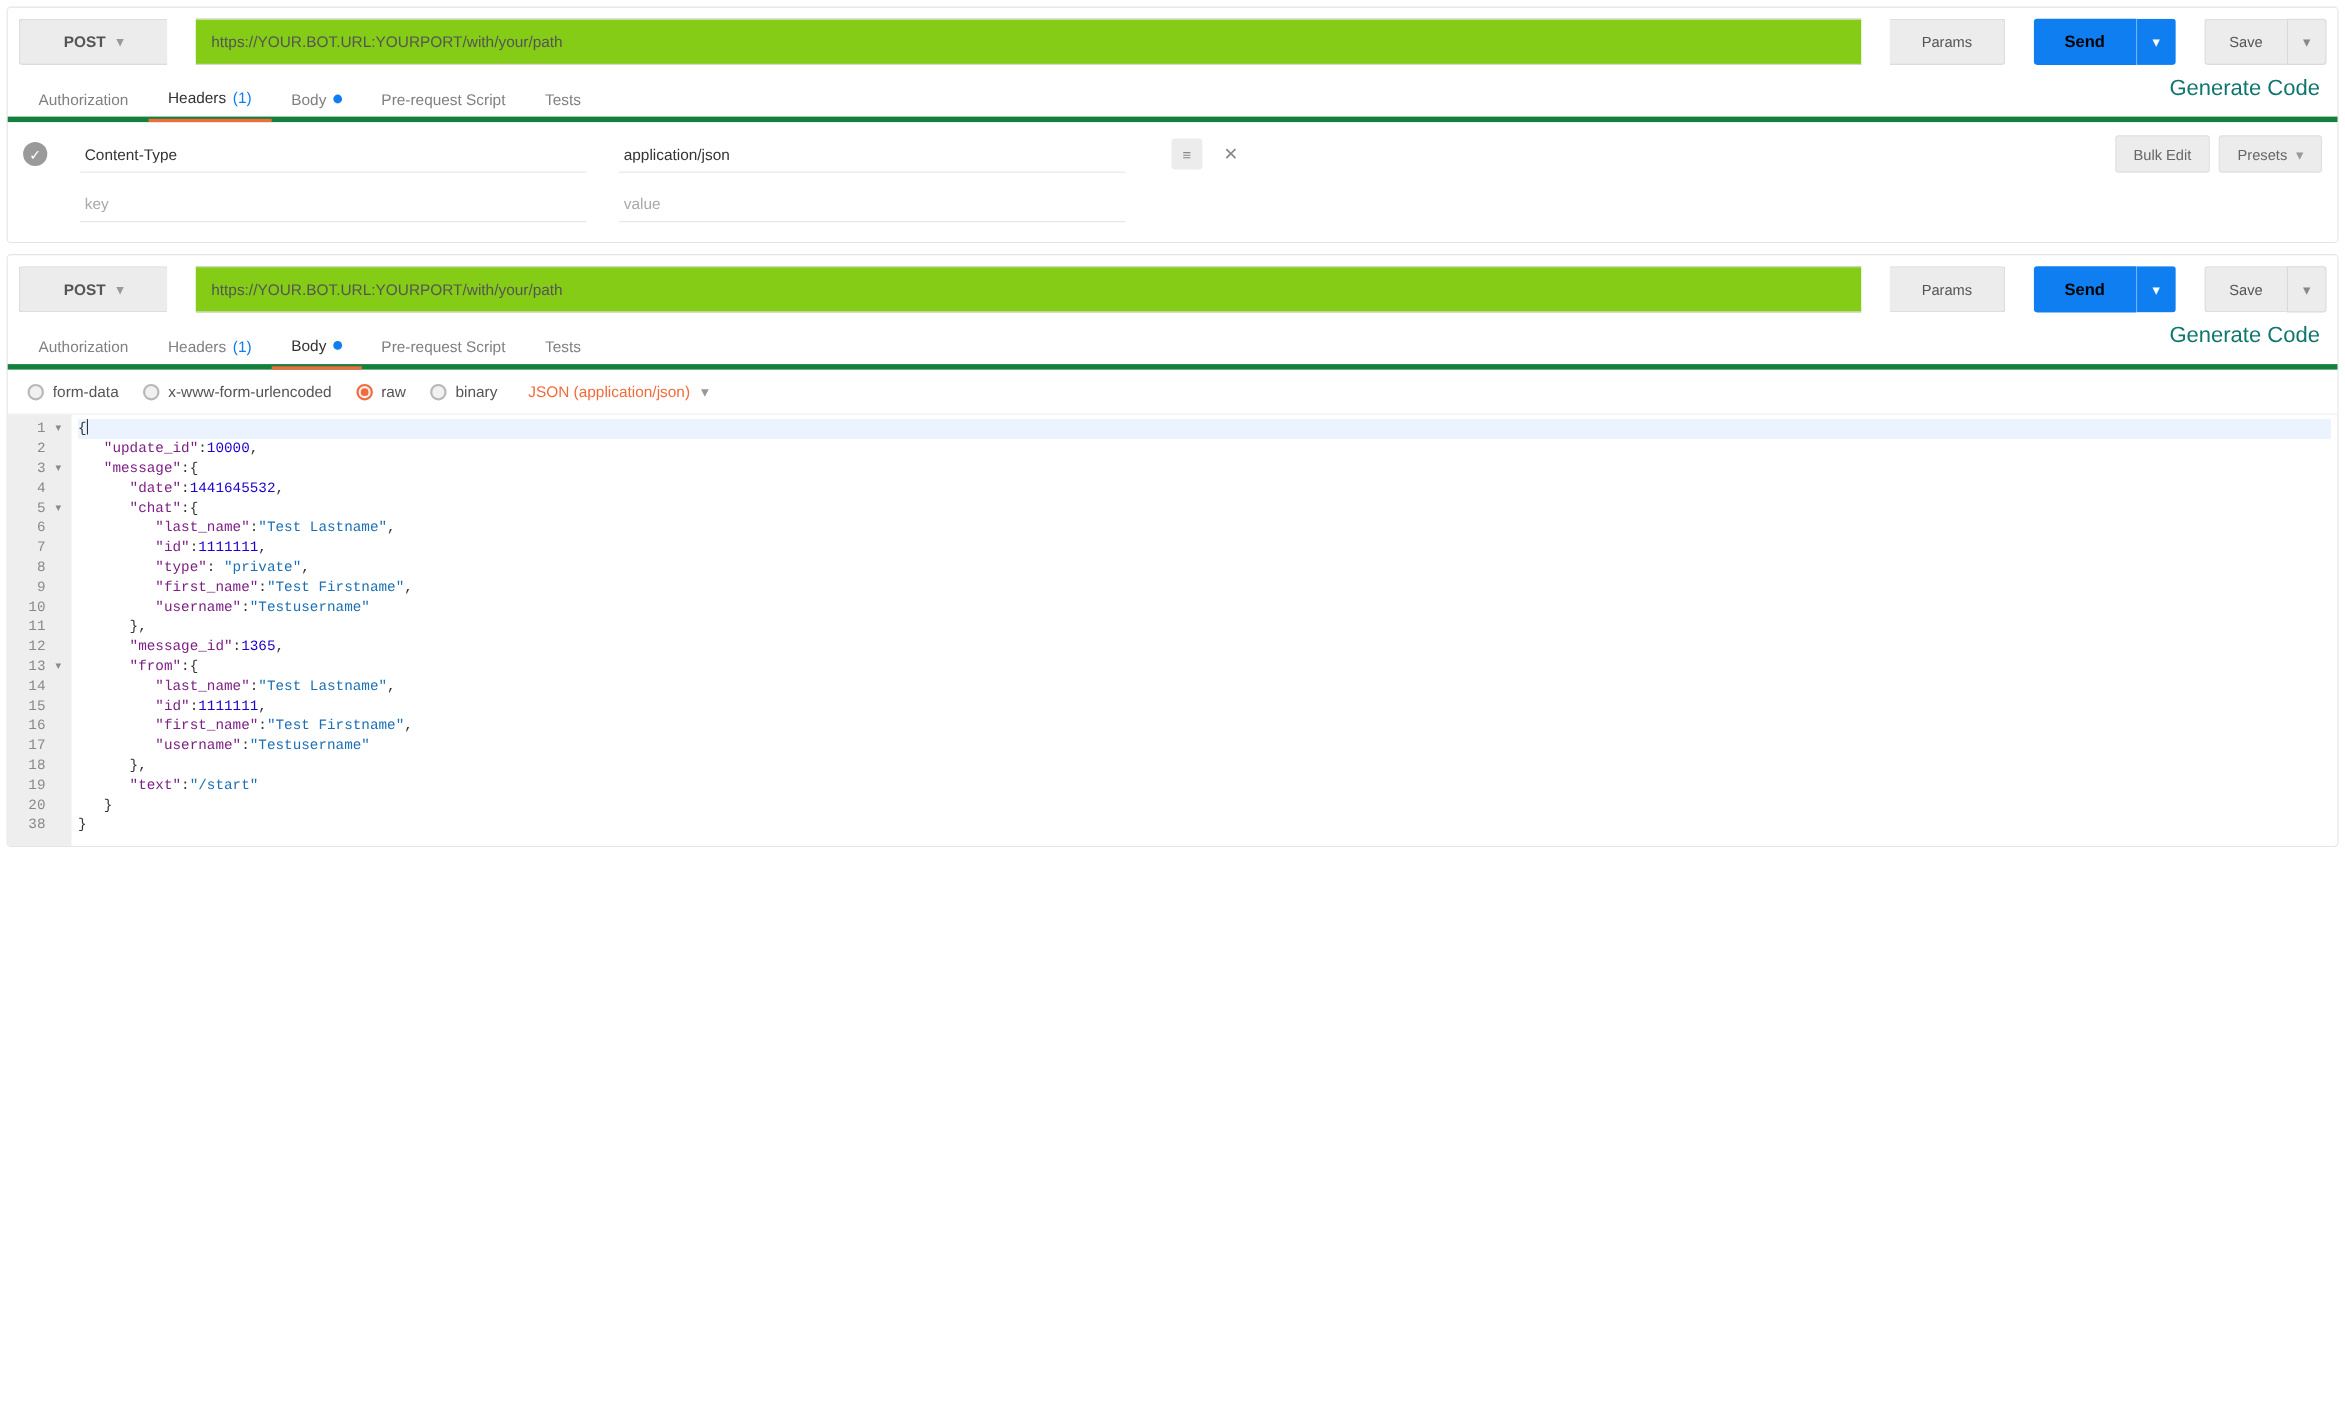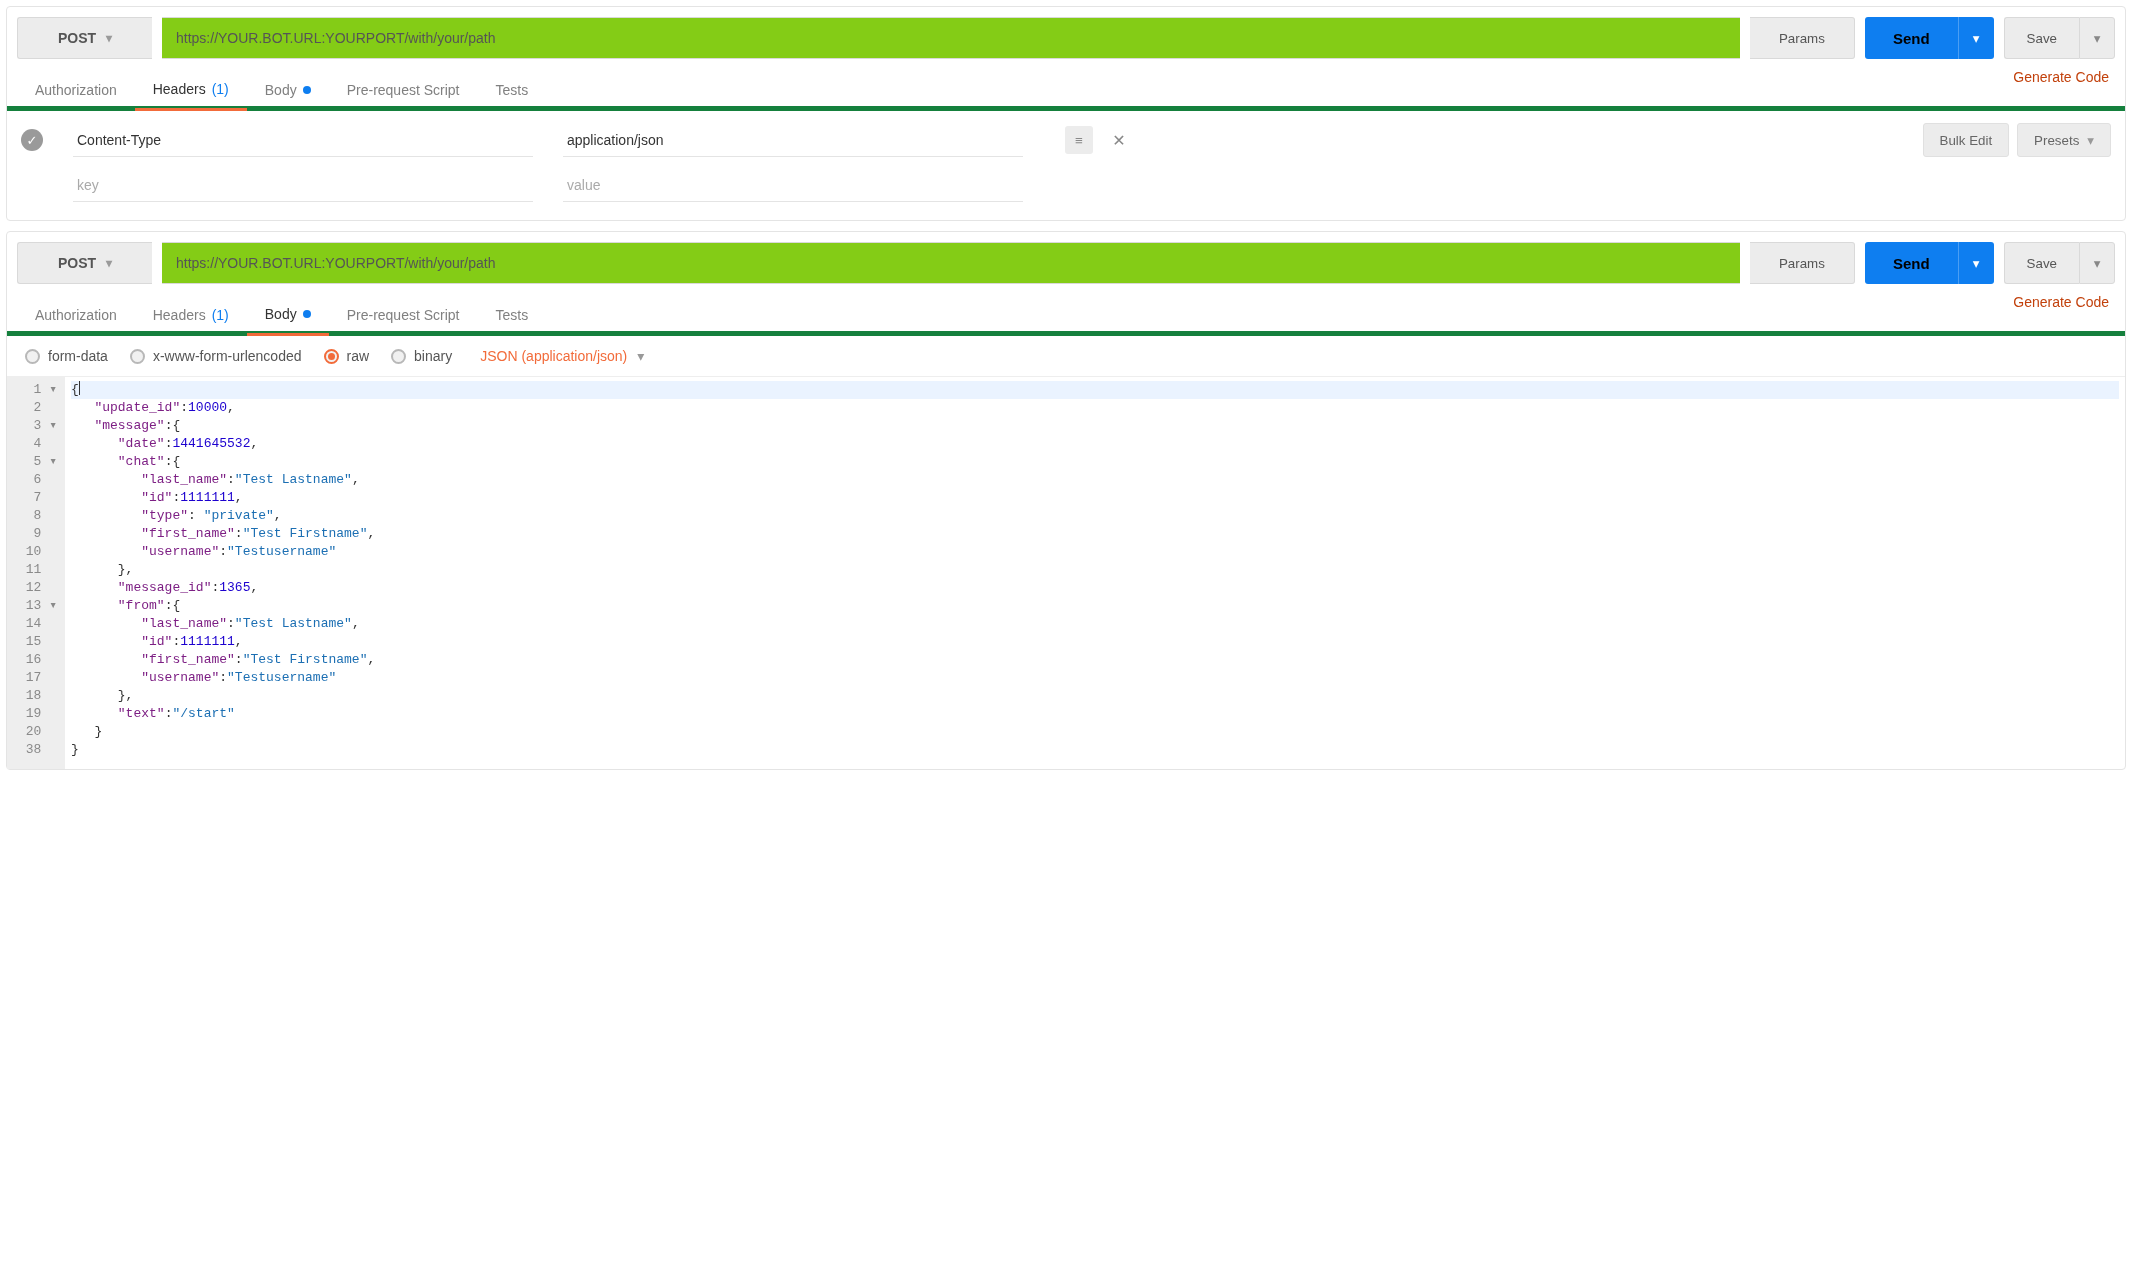--- a/index.html
+++ b/index.html
@@ -13,21 +13,21 @@
   .panel {
     border: 1px solid #e4e4e4;
     border-radius: 4px;
     background: #fff;
     margin-bottom: 10px;
   }
   .req-bar {
     display: flex;
     align-items: stretch;
     padding: 10px;
-    gap: 10px;
+    gap: 26px;
   }
   .method-select {
     display: flex;
     align-items: center;
     justify-content: center;
     gap: 10px;
     width: 135px;
     height: 42px;
     background: #ececec;
     border: 1px solid #d9d9d9;
@@ -128,23 +128,23 @@
     font-weight: 500;
     border-bottom: 3px solid #f26b3a;
     margin-bottom: -1px;
   }
   .tab .count { color: #0e7ef0; }
   .tab .dot {
     width:8px; height:8px; border-radius:50%; background:#0e7ef0; display:inline-block;
   }
   .gen-code {
     margin-left: auto;
-    color: #c2410c;
-    cursor: pointer;
-    font-size: 14px;
+    color: #0f766e;
+    cursor: pointer;
+    font-size: 20px;
     padding-right: 6px;
   }
   
   .headers-area {
     padding: 12px 14px 18px 14px;
   }
   .hdr-row {
     display: flex;
     align-items: center;
     gap: 30px;

